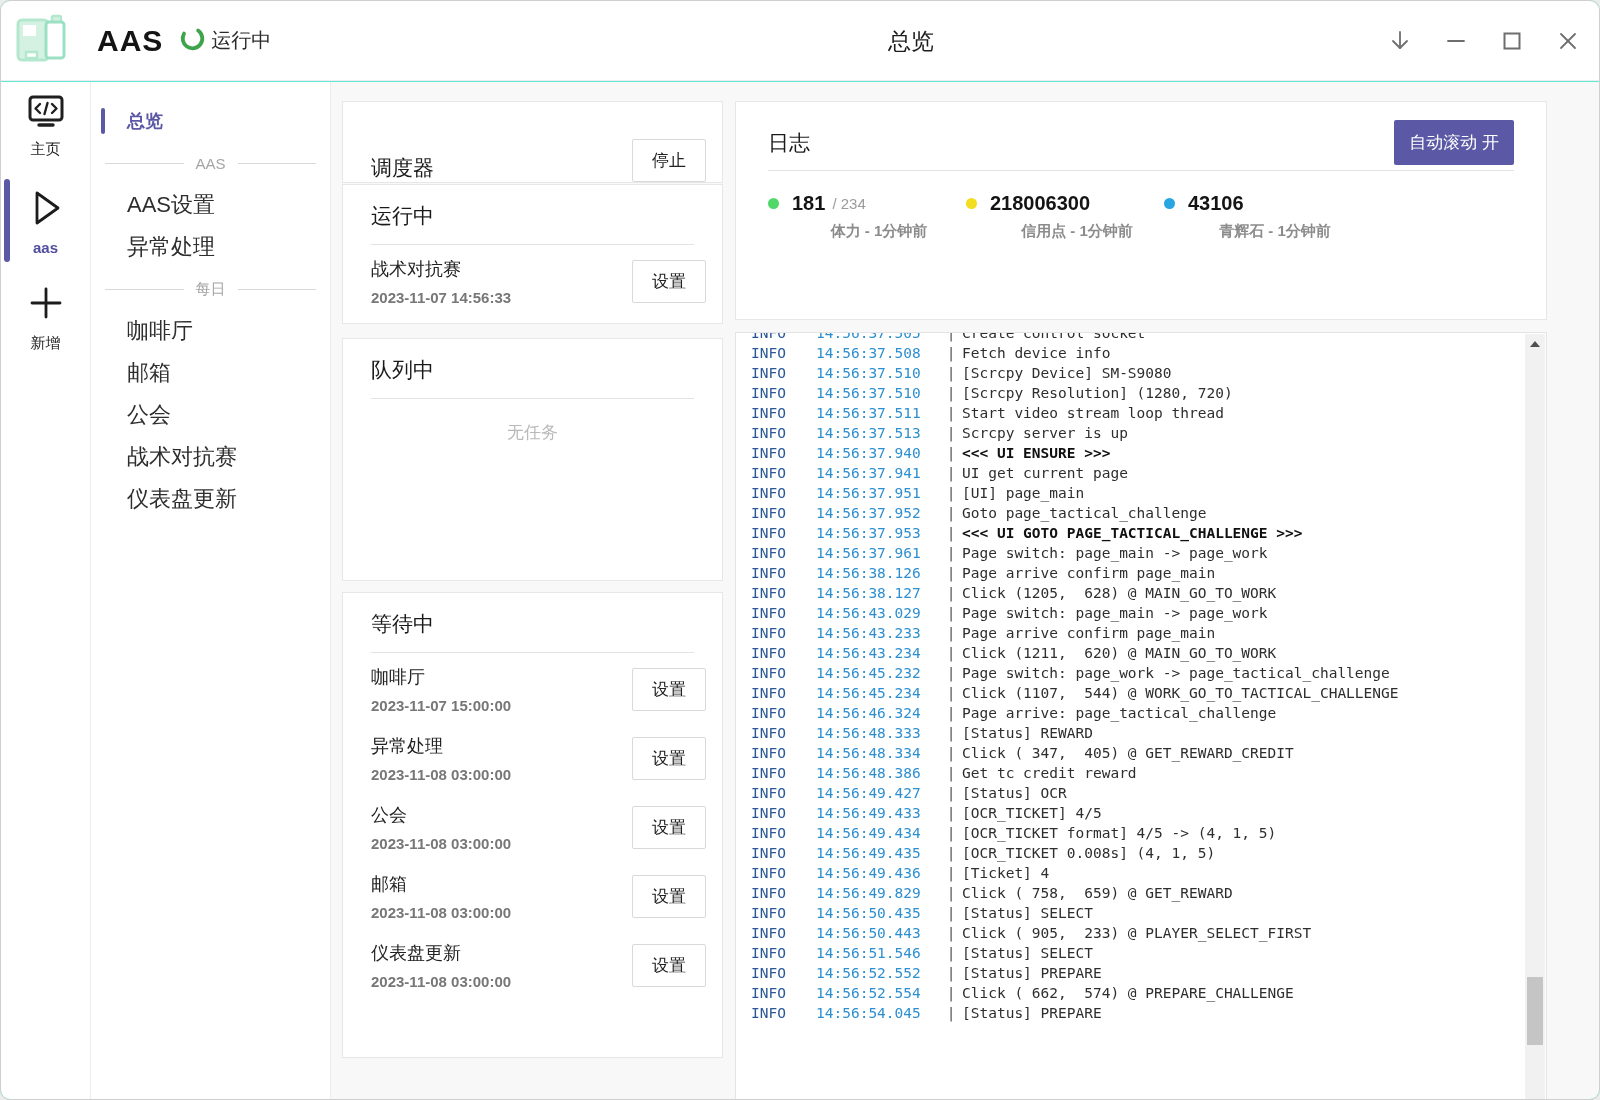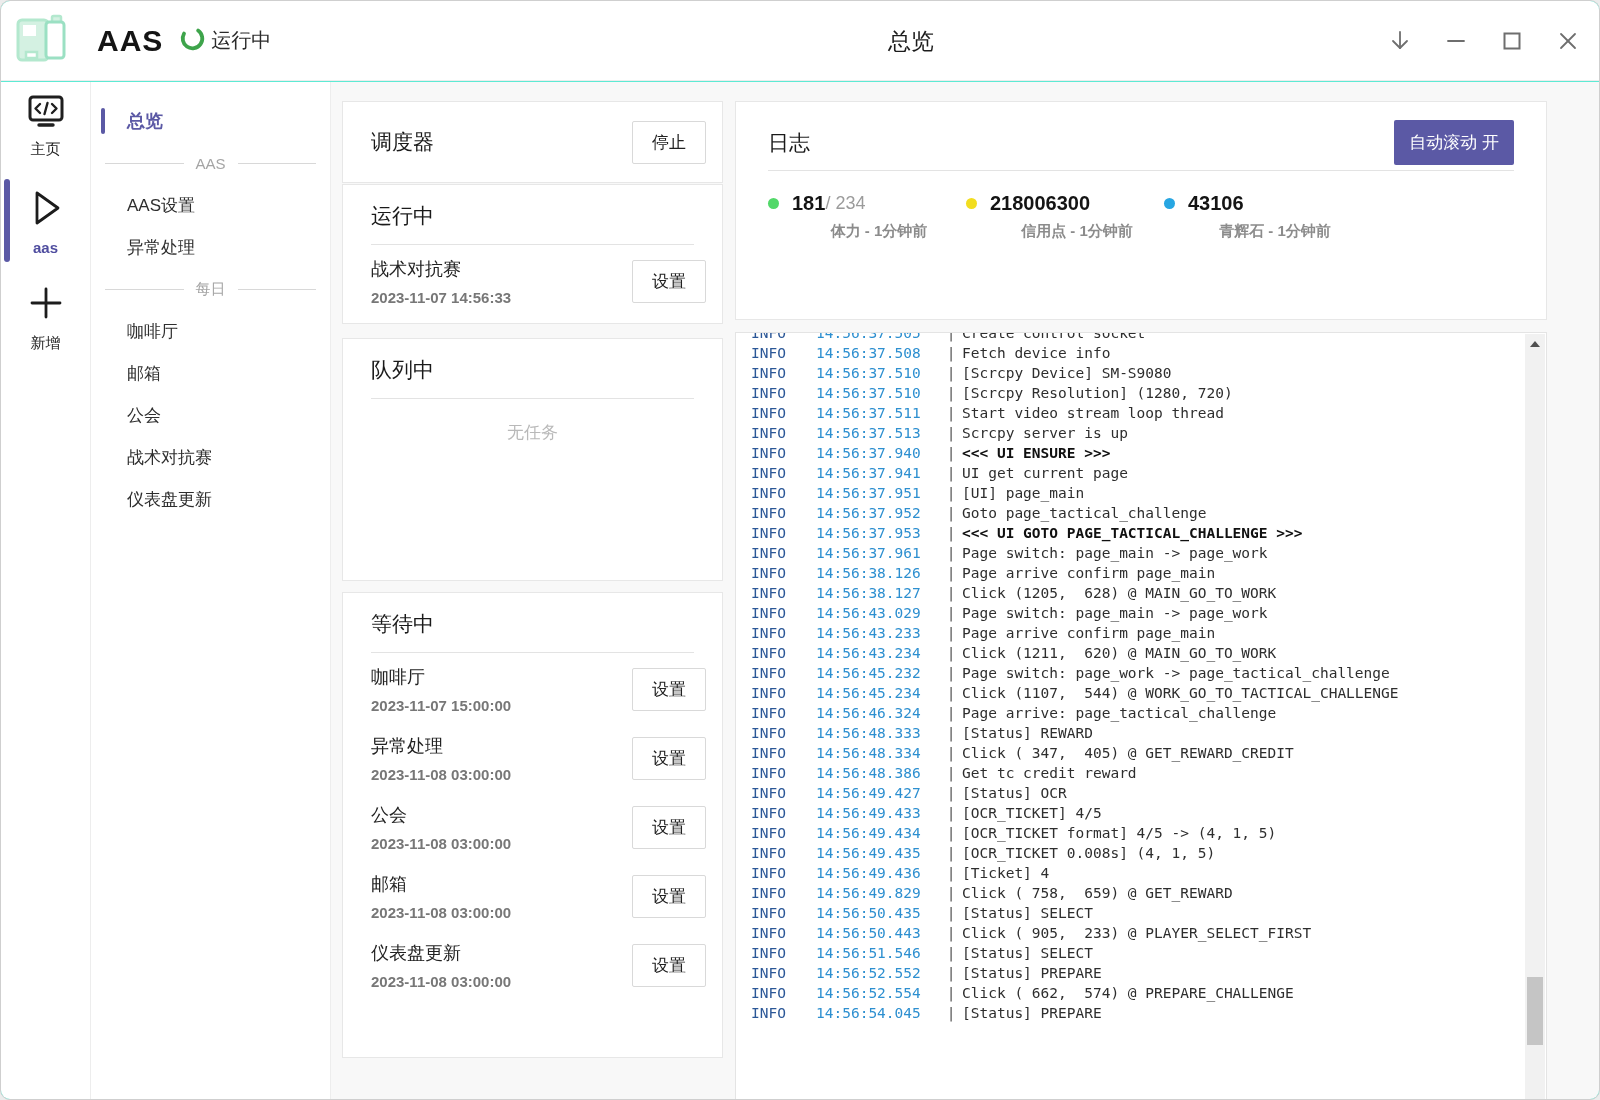--- a/index.html
+++ b/index.html
@@ -26,57 +26,57 @@
                padding:12px 0 10px; margin-bottom:6px; cursor:pointer; }
   .rail-item.active::before { content:''; position:absolute; left:3px; top:4px; bottom:4px; width:6px;
                background:#5b59a5; border-radius:3px; }
   .rail-label { margin-top:6px; font-size:15px; color:#1e1e1e; }
   .rail-item.active .rail-label { color:#4f4d9f; font-weight:700; }
 
   
   .menu { position:absolute; left:90px; top:81px; bottom:0; width:240px; background:#fff;
           border-right:1px solid #ededed; padding-top:18px; }
   .menu-item { position:relative; height:42px; display:flex; align-items:center; padding-left:36px;
-               font-size:17px; color:#2e2e2e; cursor:pointer; }
+               font-size:22px; color:#2e2e2e; cursor:pointer; }
   .menu-item.active { color:#5b59a5; font-weight:700; font-size:18px; }
   .menu-item.active::before { content:''; position:absolute; left:10px; top:8px; height:26px; width:4px;
                background:#5b59a5; border-radius:2px; }
   .menu-divider { height:42px; display:flex; align-items:center; gap:12px; padding:0 14px;
                   font-size:15px; color:#a5a5a5; }
   .menu-divider .line { flex:1; border-top:1px solid #d8d8d8; }
 
   
   .content { position:absolute; left:330px; top:81px; right:0; bottom:0; background:#f8f8f8; }
   .card { position:absolute; background:#fff; border:1px solid #e7e7e7; }
   .card-title { font-size:21px; color:#1a1a1a; }
   .card-divider { height:1px; background:#e3e3e3; }
   .btn-outline { background:#fff; border:1px solid #d9d9d9; border-radius:2px; font-size:17px; color:#222;
                  padding:9px 19px; cursor:pointer; font-family:inherit; }
   .btn-primary { background:#5b59a5; border:none; border-radius:2px; font-size:17px; color:#fff;
                  padding:11px 15px; cursor:pointer; font-family:inherit; }
 
-  .card-scheduler { left:11px; top:19px; width:381px; height:82px; display:flex; align-items:center;
+  .card-scheduler { left:11px; top:19px; width:381px; height:82px; display:flex; align-items:flex-end;
                     justify-content:space-between; padding:0 16px 0 28px; }
   .card-running  { left:11px; top:102px; width:381px; height:140px; padding:17px 16px 0 28px; }
   .card-queue    { left:11px; top:256px; width:381px; height:243px; padding:17px 28px 0; }
   .card-waiting  { left:11px; top:510px; width:381px; height:466px; padding:17px 16px 16px 28px; }
   .card-log      { left:404px; top:19px; width:812px; height:219px; padding:0 32px; }
 
   .task-row { display:flex; align-items:center; justify-content:space-between; padding:12px 0 8px; }
   .task-name { font-size:18px; color:#222; margin-bottom:8px; }
   .task-time { font-size:15px; color:#777; font-weight:700; }
   .queue-empty { text-align:center; color:#b9b9b9; font-size:17px; margin-top:22px; }
 
   .log-head-row { display:flex; align-items:center; justify-content:space-between; padding-top:13px; height:68px; }
   .stats { display:flex; padding-top:21px; }
   .stat { width:198px;text-align:center; }
   .stat-value-row { display:flex; align-items:center; }
   .stat-dot { width:11px; height:11px; border-radius:50%; flex:0 0 auto; }
   .stat-value { font-size:20px; font-weight:700; color:#141414; margin-left:13px; }
-  .stat-total { font-size:18px; color:#9b9b9b; }
+  .stat-total { font-size:15px; color:#9b9b9b; margin-left:7px; }
   .stat-label { font-size:15px; color:#8b8b8b; margin:7px 0 12px 24px;font-weight:bold; }
 
   
   .log-panel { position:absolute; left:404px; top:250px; width:812px; height:932px; background:#fff;
                border:1px solid #e4e4e4; overflow:hidden; }
   .log-content { margin-top:-10px; }
   .log-line { display:flex; height:20px; line-height:20px;
               font-family:"DejaVu Sans Mono","Liberation Mono",monospace; font-size:14.5px; }
   .log-level { width:80px; padding-left:15px; color:#2b5797; flex:0 0 auto; }
   .log-time  { width:124px; color:#2d8fd0; flex:0 0 auto; }

